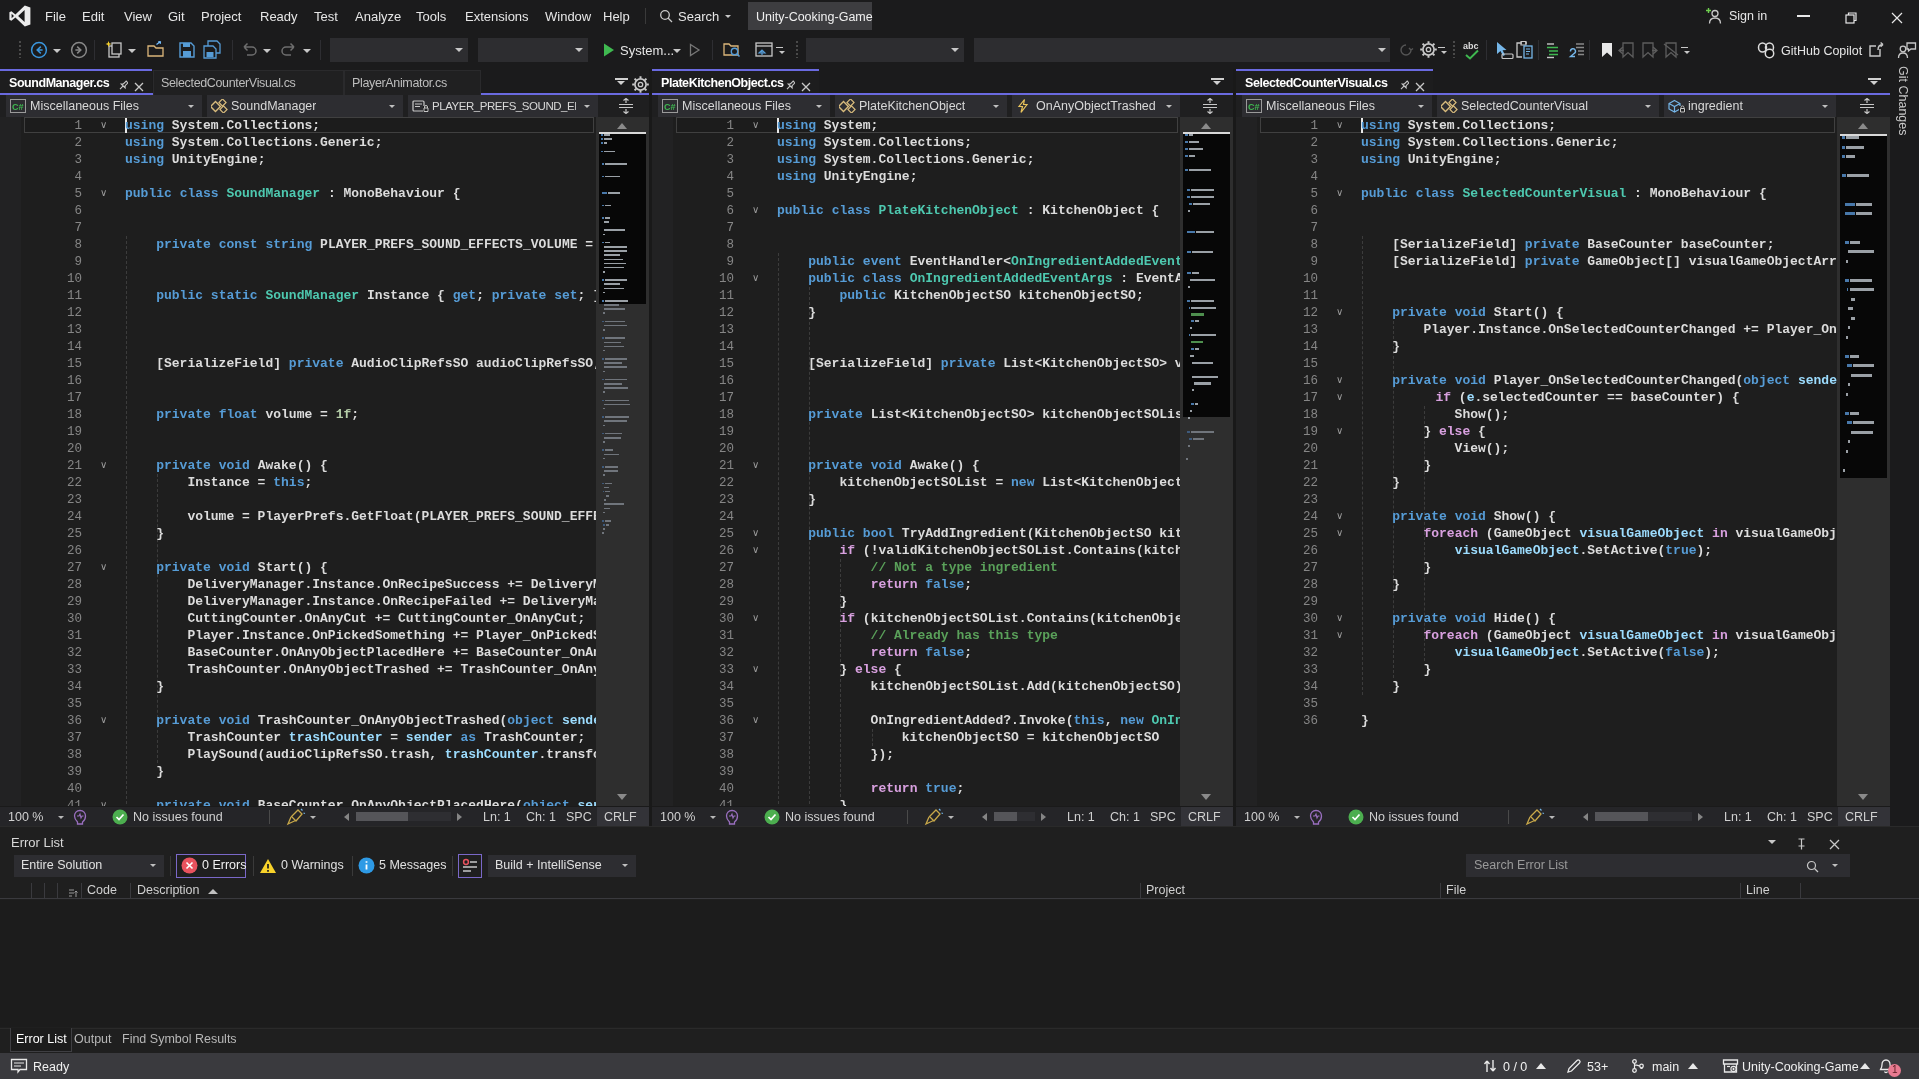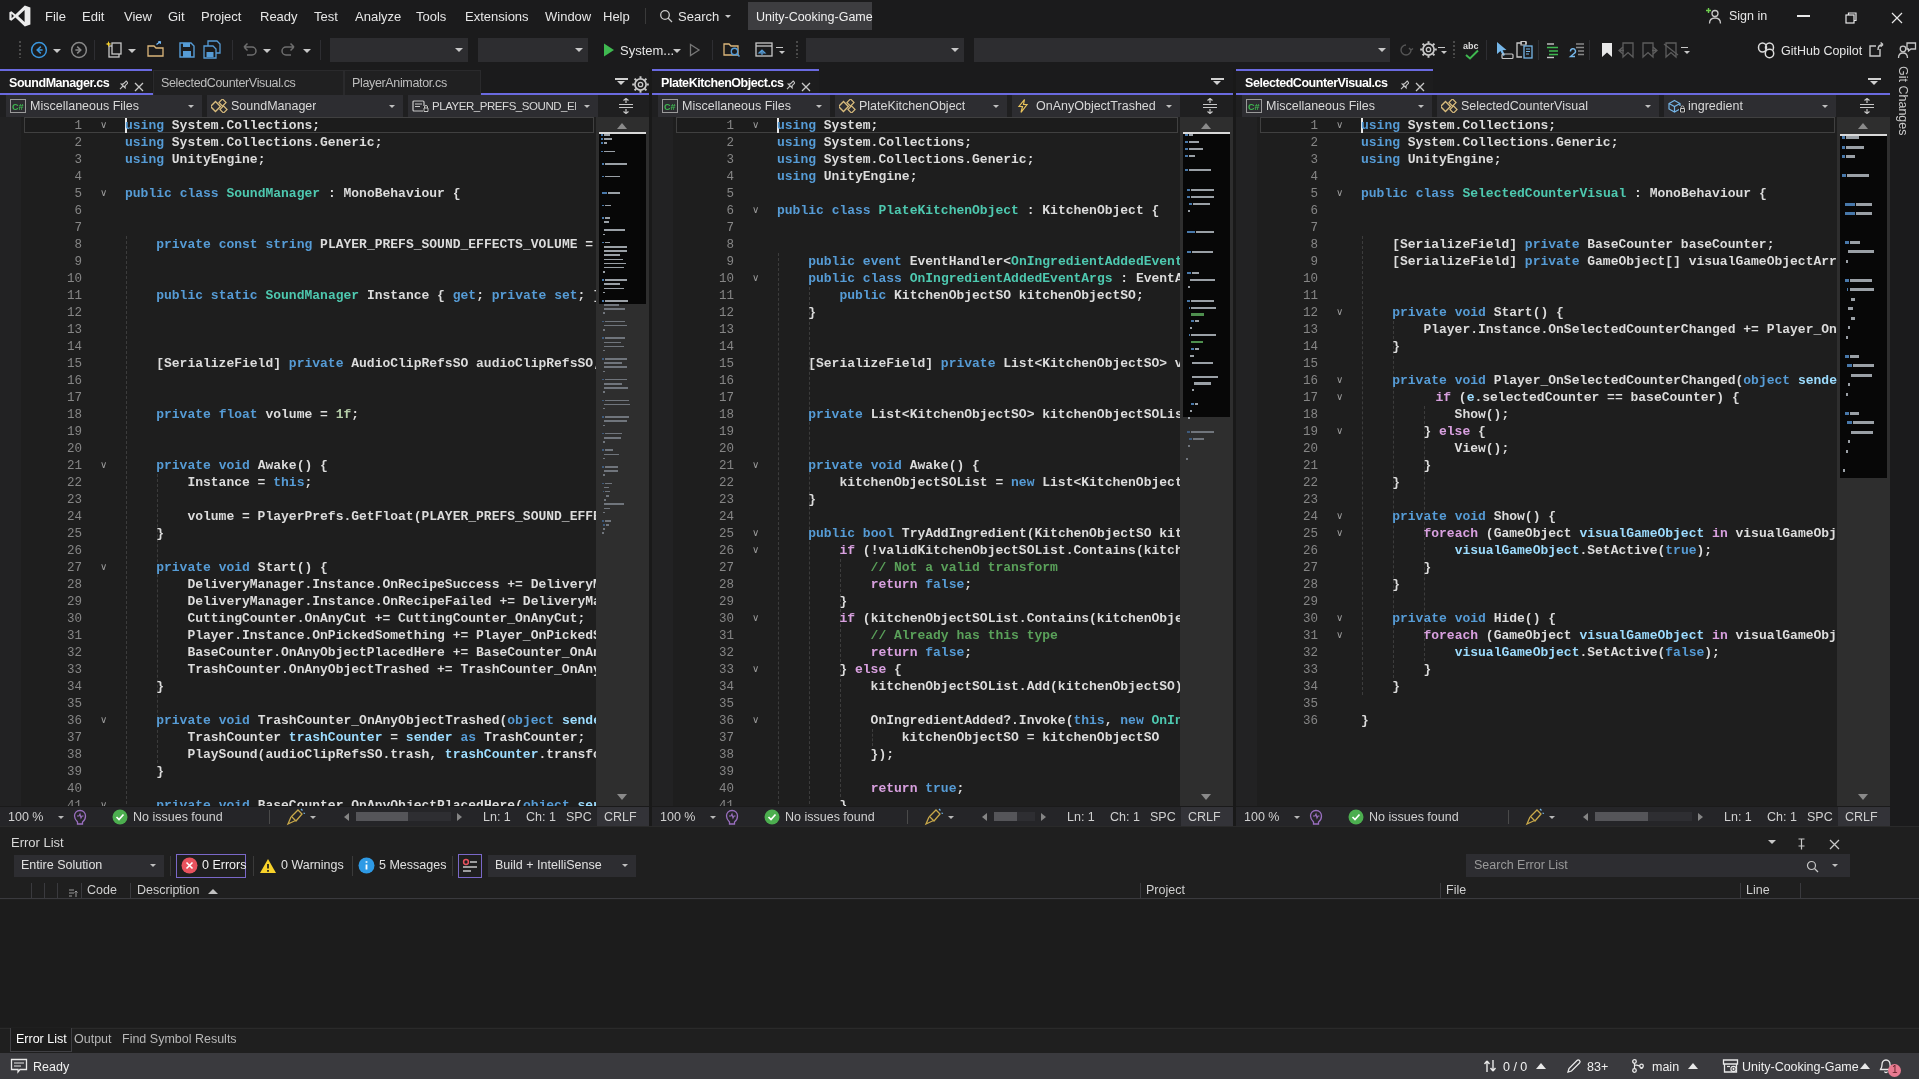--- a/index.html
+++ b/index.html
@@ -572,21 +572,21 @@
     <div class="code abs" style="left:125px;top:374px;width:403px;overflow:hidden;color:#dcdcdc">    }</div>
     <div class="ln" style="left:36px;top:393px">24</div>
     <div class="code abs" style="left:125px;top:391px;width:403px;overflow:hidden;color:#dcdcdc"></div>
     <div class="ln" style="left:36px;top:410px">25</div>
     <div class="chev" style="left:100px;top:410px">∨</div>
     <div class="code abs" style="left:125px;top:408px;width:403px;overflow:hidden;color:#dcdcdc">    <span class="k">public</span> <span class="k">bool</span> TryAddIngredient(KitchenObjectSO kitchenObjectSO) {</div>
     <div class="ln" style="left:36px;top:427px">26</div>
     <div class="chev" style="left:100px;top:427px">∨</div>
     <div class="code abs" style="left:125px;top:425px;width:403px;overflow:hidden;color:#dcdcdc">        <span class="c">if</span> (!validKitchenObjectSOList.Contains(kitchenObjectSO)) {</div>
     <div class="ln" style="left:36px;top:444px">27</div>
-    <div class="code abs" style="left:125px;top:442px;width:403px;overflow:hidden;color:#dcdcdc"><span class="cm">            // Not a valid transform</span></div>
+    <div class="code abs" style="left:125px;top:442px;width:403px;overflow:hidden;color:#dcdcdc"><span class="cm">            // Not a type ingredient</span></div>
     <div class="ln" style="left:36px;top:461px">28</div>
     <div class="code abs" style="left:125px;top:459px;width:403px;overflow:hidden;color:#dcdcdc">            <span class="c">return</span> <span class="k">false</span>;</div>
     <div class="ln" style="left:36px;top:478px">29</div>
     <div class="code abs" style="left:125px;top:476px;width:403px;overflow:hidden;color:#dcdcdc">        }</div>
     <div class="ln" style="left:36px;top:495px">30</div>
     <div class="chev" style="left:100px;top:495px">∨</div>
     <div class="code abs" style="left:125px;top:493px;width:403px;overflow:hidden;color:#dcdcdc">        <span class="c">if</span> (kitchenObjectSOList.Contains(kitchenObjectSO)) {</div>
     <div class="ln" style="left:36px;top:512px">31</div>
     <div class="code abs" style="left:125px;top:510px;width:403px;overflow:hidden;color:#dcdcdc"><span class="cm">            // Already has this type</span></div>
     <div class="ln" style="left:36px;top:529px">32</div>
@@ -987,21 +987,21 @@
 <div class="t " style="left:33px;top:1060px;color:#f0f0f0;font-size:12.5px">Ready</div>
 <div style="position:absolute;left:1482px;top:1058px"><svg width="16" height="16" viewBox="0 0 16 16" style="">
       <path d="M5 14 V3 M5 3 L2.5 6 M5 3 L7.5 6" stroke="#e8e8e8" stroke-width="1.4" fill="none"></path>
       <path d="M11 2 V13 M11 13 L8.5 10 M11 13 L13.5 10" stroke="#e8e8e8" stroke-width="1.4" fill="none"></path>
     </svg></div>
 <div class="t " style="left:1503px;top:1060px;color:#f0f0f0;font-size:12.5px">0 / 0</div>
 <div style="position:absolute;left:1536px;top:1063px;width:0;height:0;border-left:5px solid transparent;border-right:5px solid transparent;border-bottom:6px solid #e8e8e8"></div>
 <div style="position:absolute;left:1566px;top:1058px"><svg width="16" height="16" viewBox="0 0 16 16" style="">
       <path d="M2 14 L3 10.5 L11 2.5 A1.6 1.6 0 0 1 13.5 5 L5.5 13 Z" fill="none" stroke="#e8e8e8" stroke-width="1.3"></path>
     </svg></div>
-<div class="t " style="left:1587px;top:1060px;color:#f0f0f0;font-size:12.5px">83+</div>
+<div class="t " style="left:1587px;top:1060px;color:#f0f0f0;font-size:12.5px">53+</div>
 <div style="position:absolute;left:1630px;top:1058px"><svg width="16" height="16" viewBox="0 0 16 16" style="">
       <circle cx="4.5" cy="3.5" r="1.8" fill="none" stroke="#e8e8e8" stroke-width="1.3"></circle>
       <circle cx="4.5" cy="12.5" r="1.8" fill="none" stroke="#e8e8e8" stroke-width="1.3"></circle>
       <circle cx="11.5" cy="8" r="1.8" fill="none" stroke="#e8e8e8" stroke-width="1.3"></circle>
       <path d="M4.5 5.3 V10.7 M4.5 8 C4.5 6 9.5 8 9.7 8" stroke="#e8e8e8" stroke-width="1.2" fill="none"></path>
       <path d="M11.5 9.8 V11 M10.4 10.4 H12.6" stroke="#e8e8e8" stroke-width="1.1"></path>
     </svg></div>
 <div class="t " style="left:1652px;top:1060px;color:#f0f0f0;font-size:12.5px">main</div>
 <div style="position:absolute;left:1688px;top:1063px;width:0;height:0;border-left:5px solid transparent;border-right:5px solid transparent;border-bottom:6px solid #e8e8e8"></div>
 <div style="position:absolute;left:1722px;top:1058px"><svg width="17" height="16" viewBox="0 0 17 16" style="">

